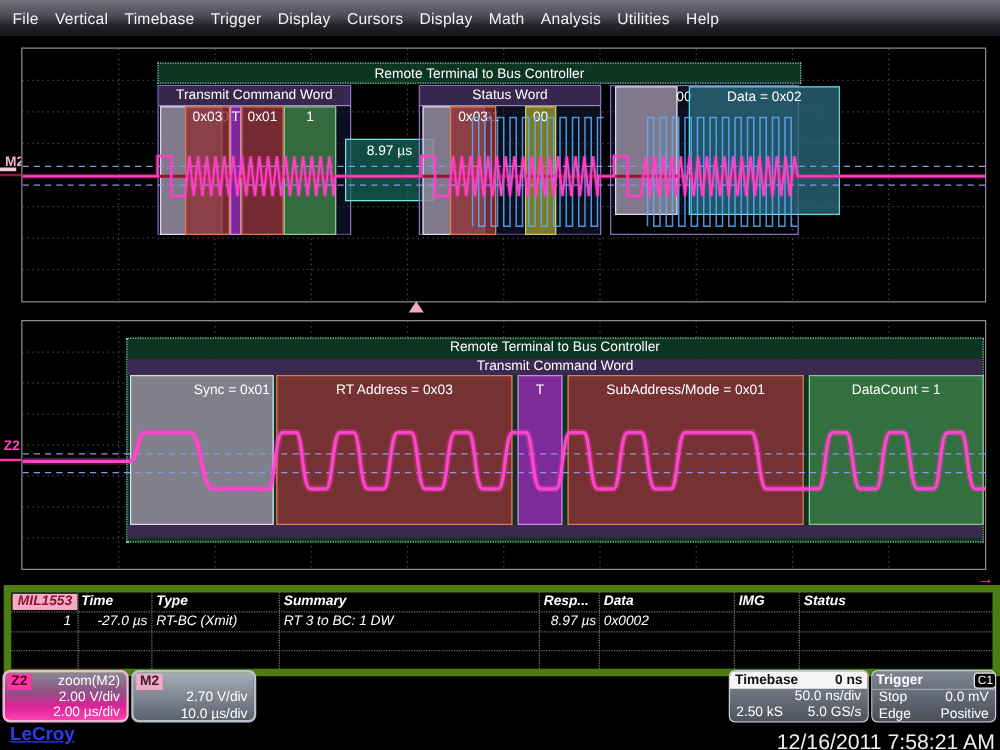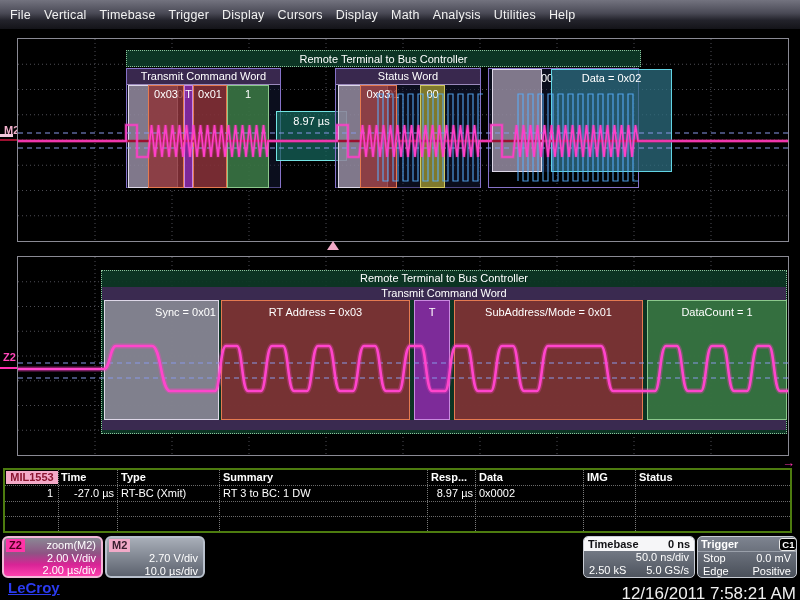--- a/index.html
+++ b/index.html
@@ -36,22 +36,22 @@
   .resp{background:rgba(22,104,94,.72);border:1px solid #74e4e4;text-align:center;padding-top:3px;}
 
   .outer2{background:rgba(13,56,38,.92);border:1px dotted #8cc49c;}
   .band-green{position:absolute;left:0;right:0;text-align:center;color:#fff;}
   .band-purp{position:absolute;left:0;right:0;background:rgba(60,42,82,.96);text-align:center;color:#fff;}
   .segrow2{position:absolute;left:0;right:0;}
 
   .trace-tag{position:absolute;font-size:11px;font-weight:bold;}
 
   
-  #dtable{position:absolute;left:3px;top:468px;width:785px;height:61px;border:2px solid #4d7c0f;
-          background:#000;font-size:11px;}
+  #dtable{position:absolute;left:3px;top:468px;width:785px;height:61px;border:6px solid #4d7c0f;
+          background:#000;font-size:11px;font-style:italic;}
   .mil-chip{position:absolute;left:1px;top:1px;width:52px;height:13px;background:#f4aac8;
             color:#8b1530;font-weight:bold;font-size:11px;line-height:13px;text-align:center;}
   .th{position:absolute;top:1px;font-weight:bold;color:#fff;white-space:nowrap;}
   .colsep{position:absolute;top:0;bottom:0;border-left:1px dotted #7a7a7a;}
   .rowsep{position:absolute;left:0;right:0;border-top:1px dotted #6a6a6a;}
   .td{position:absolute;top:17px;color:#fff;white-space:nowrap;}
 
   
   .desc{position:absolute;top:536px;height:42px;border-radius:6px;box-sizing:border-box;
         font-size:11px;line-height:12.5px;overflow:hidden;}
@@ -63,21 +63,21 @@
          background:linear-gradient(#a8aeb8 0%,#7a8augment 0%,#5c626e 100%);background:linear-gradient(#a8aeb8,#5c626e);}
   .chip{position:absolute;left:2px;top:1px;padding:0 3px;font-weight:bold;font-size:11px;line-height:13px;}
   #tbbox{left:583px;width:112px;border:1px solid #c8ccd4;border-radius:5px;
          background:linear-gradient(#868c98,#4e545e);}
   .tbhead{display:flex;justify-content:space-between;align-items:center;background:#f6f6f8;
           color:#101014;font-weight:bold;height:14px;padding:0 4px;border-radius:4px 4px 0 0;}
   #trbox{left:697px;width:100px;border:1px solid #c8ccd4;border-radius:5px;
          background:linear-gradient(#7e8490,#4a505a);}
   .trhead{display:flex;align-items:center;height:14px;padding:0 3px;gap:2px;border-bottom:1px solid #9aa0aa;}
   .badge{background:#000;border:1px solid #e8e8e8;border-radius:3px;color:#fff;
-         font-size:9.5px;font-weight:bold;padding:0 2px;line-height:11px;margin-left:39px;}
+         font-size:9.5px;font-weight:normal;padding:0 2px;line-height:11px;margin-left:39px;}
 
   #logo{position:absolute;left:8px;top:579px;color:#2b3bf0;font-weight:bold;font-size:15px;
         text-decoration:underline;}
   #datetime{position:absolute;right:4px;top:584px;font-size:17px;color:#f0f0f0;}
 
   .tri-up{position:absolute;width:0;height:0;border-left:6px solid transparent;
           border-right:6px solid transparent;border-bottom:9px solid #f2aac8;}
   .marr{position:absolute;color:#ff35b0;font-size:13px;font-weight:bold;}
   .edge-line{position:absolute;height:2px;}
   .edge-dash{position:absolute;height:3px;background:#f2c8dc;}

